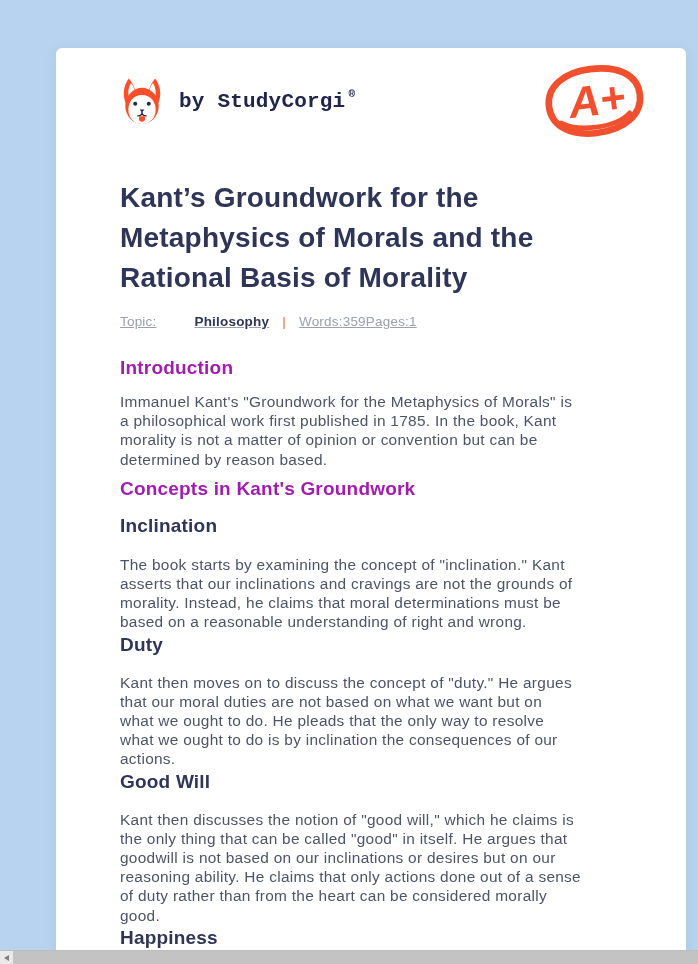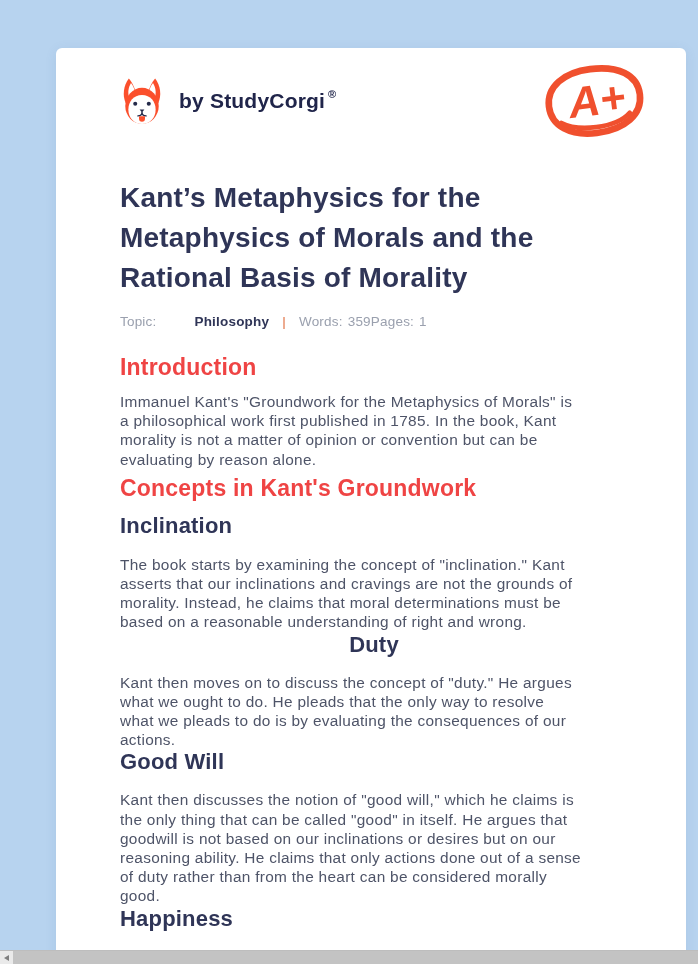--- a/index.html
+++ b/index.html
@@ -31,20 +31,21 @@
 
   
   .hdr {
     position: relative;
     height: 50px;
   }
   .logo-row {
     display: flex;
     align-items: center;
     height: 50px;
+    font-family: Liberation Mono, monospace;
   }
   .corgi {
     width: 44px;
     height: 49px;
     flex: 0 0 auto;
   }
   .brand {
     margin-left: 15px;
     font-size: 21px;
     font-weight: 700;
@@ -78,54 +79,55 @@
   }
   h1.title .tline { display: block; white-space: nowrap; }
 
   .meta {
     margin-top: 16px;
     font-size: 13.5px;
     color: #9aa0ae;
     letter-spacing: 0.2px;
     display: flex;
     align-items: center;
+    text-decoration: underline;
   }
   .meta .val-dark {
     color: #2f3557;
     font-weight: 700;
     margin-left: 5px;
     padding-left: 33px;
   }
   .meta .sep {
     color: #e06b3c;
     margin: 0 13px;
     font-weight: 400;
   }
   .meta .gapped { }
-  .meta .num { margin-left: 5px; }
+  .meta .num { }
 
   
   h2.sec {
-    font-size: 23px;
+    font-size: 19px;
     line-height: 23px;
     font-weight: 700;
-    color: #ef4444;
+    color: #a21caf;
     letter-spacing: 0.2px;
   }
   h3.sec {
-    font-size: 22px;
+    font-size: 19px;
     line-height: 21px;
     font-weight: 700;
     color: #2f3557;
     letter-spacing: 0.2px;
   }
   .h-intro     { margin: 27px 0 13px 0; }
   .h-concepts  { margin: 8px 0 0 0; }
   .h-inclination { margin: 15px 0 19px 0; }
-  .h-duty      { margin: 2px 0 18px 0; text-align: center; }
+  .h-duty      { margin: 2px 0 18px 0; }
   .h-goodwill  { margin: 2px 0 18px 0; }
   .h-happiness { margin: 2px 0 0 0; }
 
   .para {
     margin: 0;
     font-size: 15.4px;
     line-height: 19.2px;
     color: #4e5468;
     letter-spacing: 0.3px;
   }
@@ -195,58 +197,59 @@
     <svg class="badge" viewBox="0 0 110 82" aria-hidden="true">
       <g transform="rotate(-7 55 41)">
         <path d="M55 7 C85 7 104 19 104 40 C104 61 84 75 54 75 C26 75 7 62 7 41 C7 20 27 7 55 7 Z" fill="none" stroke="#f0502e" stroke-width="7"></path>
         <path d="M18 60 C34 71 74 73 91 58" fill="none" stroke="#f0502e" stroke-width="5" stroke-linecap="round"></path>
         <text x="28" y="56" font-size="46" font-weight="700" font-style="italic" fill="#f0502e" font-family="Liberation Sans, sans-serif">A+</text>
       </g>
     </svg>
   </div>
 
   <h1 class="title">
-    <span class="tline">Kant’s Metaphysics for the</span>
+    <span class="tline">Kant’s Groundwork for the</span>
     <span class="tline">Metaphysics of Morals and the</span>
     <span class="tline">Rational Basis of Morality</span>
   </h1>
 
   <div class="meta">
     <span>Topic:</span>
     <span class="val-dark">Philosophy</span>
     <span class="sep">|</span>
     <span>Words:</span>
     <span class="num">359</span>
     <span class="gapped">Pages:</span>
     <span class="num">1</span>
   </div>
 
   <h2 class="sec h-intro">Introduction</h2>
   <p class="para">
     <span class="ln">Immanuel Kant's "Groundwork for the Metaphysics of Morals" is</span>
     <span class="ln">a philosophical work first published in 1785. In the book, Kant</span>
     <span class="ln">morality is not a matter of opinion or convention but can be</span>
-    <span class="ln">evaluating by reason alone.</span>
+    <span class="ln">determined by reason based.</span>
   </p>
 
   <h2 class="sec h-concepts">Concepts in Kant's Groundwork</h2>
 
   <h3 class="sec h-inclination">Inclination</h3>
   <p class="para">
     <span class="ln">The book starts by examining the concept of "inclination." Kant</span>
     <span class="ln">asserts that our inclinations and cravings are not the grounds of</span>
     <span class="ln">morality. Instead, he claims that moral determinations must be</span>
     <span class="ln">based on a reasonable understanding of right and wrong.</span>
   </p>
 
   <h3 class="sec h-duty">Duty</h3>
   <p class="para">
     <span class="ln">Kant then moves on to discuss the concept of "duty." He argues</span>
+    <span class="ln">that our moral duties are not based on what we want but on</span>
     <span class="ln">what we ought to do. He pleads that the only way to resolve</span>
-    <span class="ln">what we pleads to do is by evaluating the consequences of our</span>
+    <span class="ln">what we ought to do is by inclination the consequences of our</span>
     <span class="ln">actions.</span>
   </p>
 
   <h3 class="sec h-goodwill">Good Will</h3>
   <p class="para">
     <span class="ln">Kant then discusses the notion of "good will," which he claims is</span>
     <span class="ln">the only thing that can be called "good" in itself. He argues that</span>
     <span class="ln">goodwill is not based on our inclinations or desires but on our</span>
     <span class="ln">reasoning ability. He claims that only actions done out of a sense</span>
     <span class="ln">of duty rather than from the heart can be considered morally</span>

